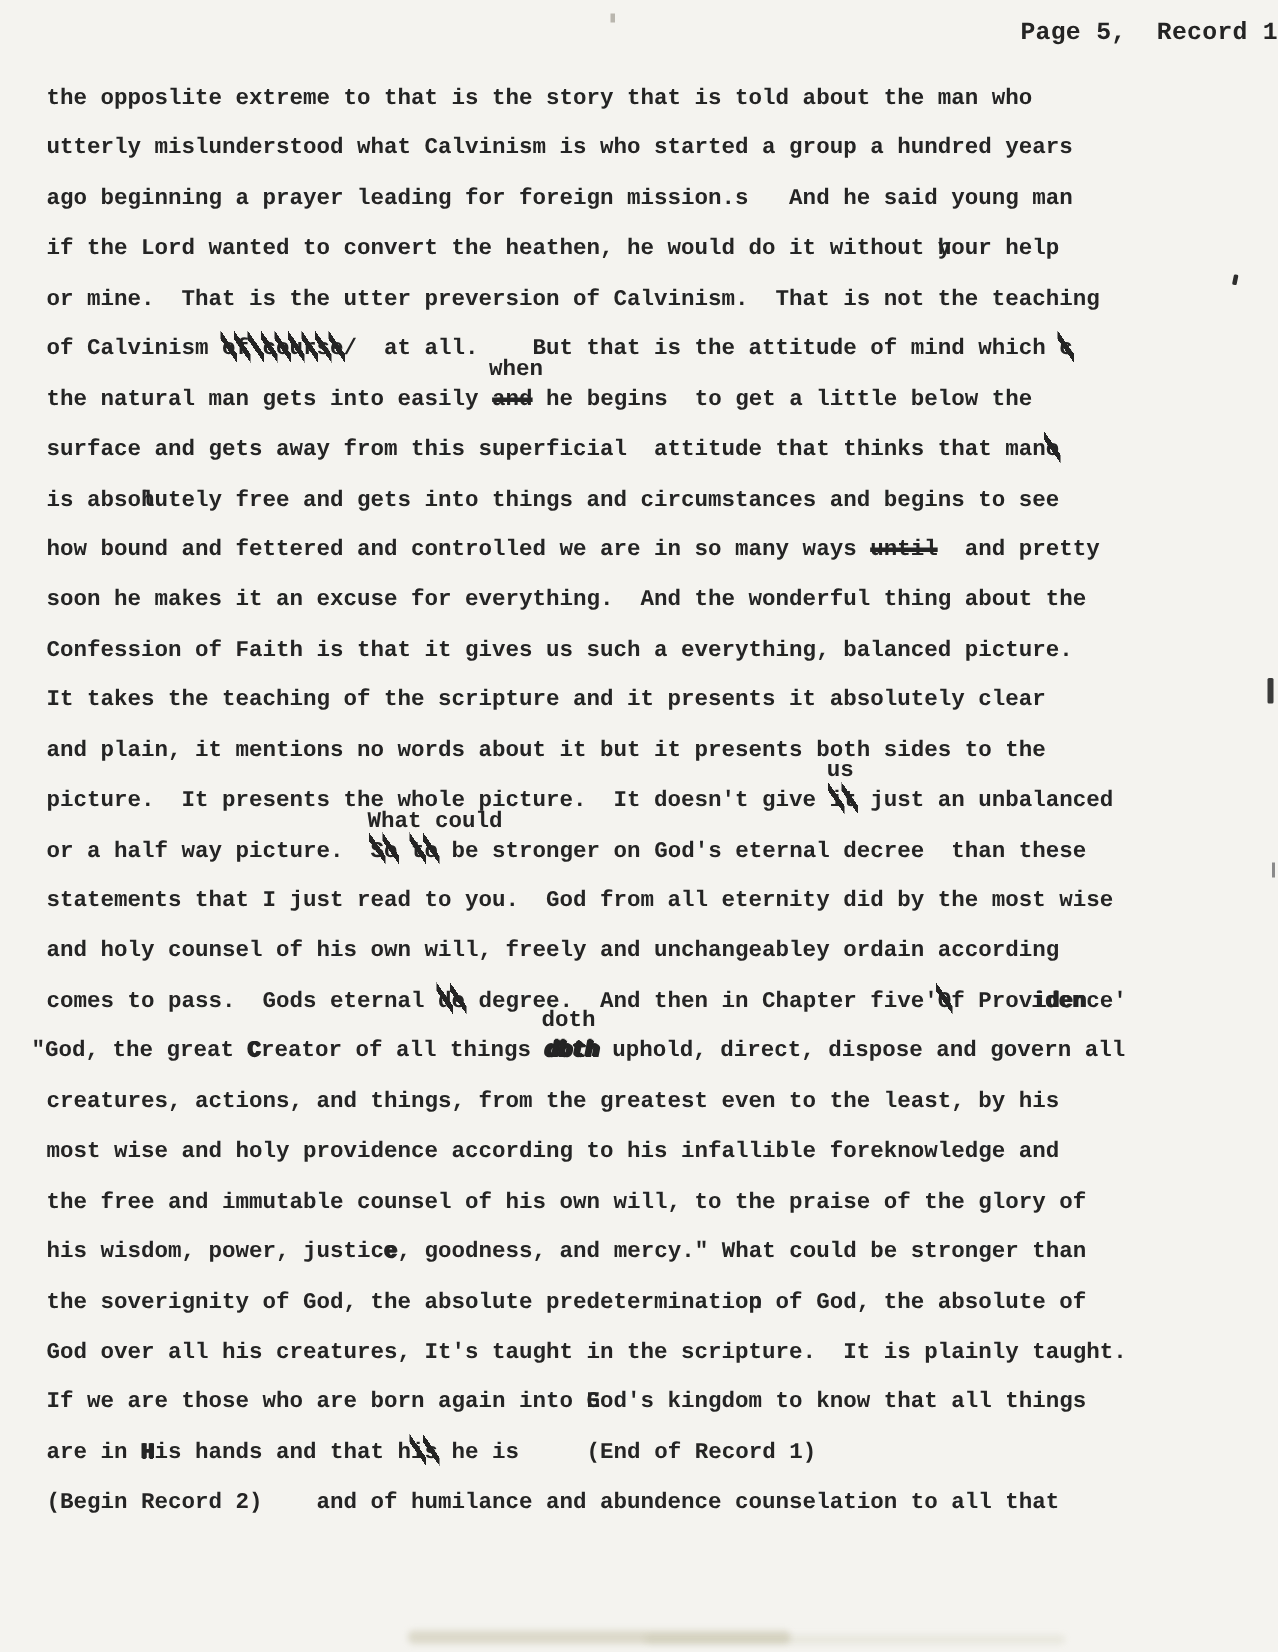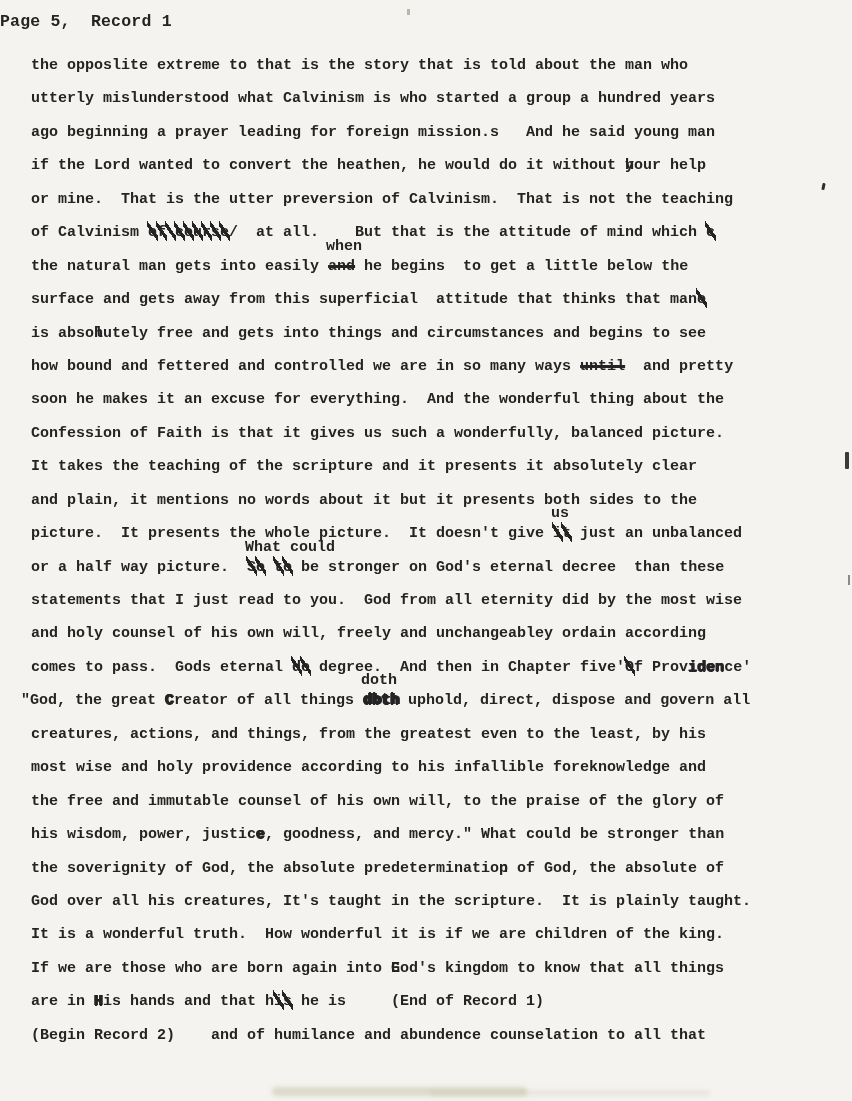--- a/index.html
+++ b/index.html
@@ -5,21 +5,21 @@
   html,body{margin:0;padding:0;}
   body{
     width:852px;height:1101px;position:relative;overflow:hidden;
     background:#f4f3ef;
     font-family:"Liberation Mono","DejaVu Sans Mono",monospace;
     font-weight:700;color:#242424;
   }
   #page{position:absolute;inset:0;}
   #header{
     position:absolute;top:12px;left:0;width:100%;
-    text-align:left;font-size:16.5px;letter-spacing:.2px;white-space:pre;
+    text-align:right;font-size:16.5px;letter-spacing:.2px;white-space:pre;
   }
   #doc-lines{
     position:absolute;left:31px;top:49px;font-size:15px;
   }
   .line{
     position:relative;white-space:pre;height:33.45px;line-height:33.45px;
   }
   .line.hang{margin-left:-10px;}
   
   .slash .ch{position:relative;display:inline-block;width:1ch;}
@@ -27,20 +27,21 @@
     content:"";position:absolute;left:-1px;right:-1px;top:3px;bottom:6px;
     background:linear-gradient(55deg,transparent 44%,#242424 44%,#242424 58%,transparent 58%);
   }
   
   .strike{text-decoration:line-through;text-decoration-thickness:2.5px;}
   
   .over{text-shadow:.7px 0 currentColor,-.7px 0 currentColor,0 .5px currentColor;margin-top:36px;}
   .blot{
     text-shadow:.9px 0 currentColor,-.9px 0 currentColor,0 .9px currentColor,
                 0 -.9px currentColor,1.6px .4px currentColor;
+    font-style:italic;
   }
   
   .stack{display:inline-block;width:1ch;position:relative;}
   .stack .o{position:absolute;left:0;top:0;}
   
   .anchor{position:relative;display:inline-block;width:0;height:0;}
   .ins{position:absolute;left:-2px;top:-31px;white-space:pre;line-height:16px;}
   
   .artifact{position:absolute;}
   #tick-right{left:845px;top:452px;width:4px;height:17px;background:#3b3b3b;border-radius:1px;}
@@ -60,36 +61,35 @@
       <div class="line"><span>utterly mislunderstood what Calvinism is who started a group a hundred years</span></div>
       <div class="line"><span>ago beginning a prayer leading for foreign mission.s   And he said young man</span></div>
       <div class="line"><span>if the Lord wanted to convert the heathen, he would do it without </span><span class="stack">h<span class="o">y</span></span><span>our help</span></div>
       <div class="line"><span>or mine.  That is the utter preversion of Calvinism.  That is not the teaching</span></div>
       <div class="line"><span>of Calvinism </span><span class="slash"><span class="ch">o</span><span class="ch">f</span><span class="ch"> </span><span class="ch">c</span><span class="ch">o</span><span class="ch">u</span><span class="ch">r</span><span class="ch">s</span><span class="ch">e</span></span><span>/  at all.    But that is the attitude of mind which </span><span class="slash"><span class="ch">c</span></span></div>
       <div class="line"><span>the natural man gets into easily </span><span class="anchor"><span class="ins">when</span></span><span class="strike">and</span><span> he begins  to get a little below the</span></div>
       <div class="line"><span>surface and gets away from this superficial  attitude that thinks that man</span><span class="slash"><span class="ch">o</span></span></div>
       <div class="line"><span>is abso</span><span class="stack">l<span class="o">h</span></span><span>utely free and gets into things and circumstances and begins to see</span></div>
       <div class="line"><span>how bound and fettered and controlled we are in so many ways </span><span class="strike">until</span><span>  and pretty</span></div>
       <div class="line"><span>soon he makes it an excuse for everything.  And the wonderful thing about the</span></div>
-      <div class="line"><span>Confession of Faith is that it gives us such a wonderfully, balanced picture.</span></div>
+      <div class="line"><span>Confession of Faith is that it gives us such a everything, balanced picture.</span></div>
       <div class="line"><span>It takes the teaching of the scripture and it presents it absolutely clear</span></div>
       <div class="line"><span>and plain, it mentions no words about it but it presents both sides to the</span></div>
       <div class="line"><span>picture.  It presents the whole picture.  It doesn't give </span><span class="anchor"><span class="ins">us</span></span><span class="slash"><span class="ch">i</span><span class="ch">t</span></span><span> just an unbalanced</span></div>
       <div class="line"><span>or a half way picture.  </span><span class="anchor"><span class="ins">What could</span></span><span class="slash"><span class="ch">S</span><span class="ch">o</span></span><span> </span><span class="slash"><span class="ch">t</span><span class="ch">o</span></span><span> be stronger on God's eternal decree  than these</span></div>
       <div class="line"><span>statements that I just read to you.  God from all eternity did by the most wise</span></div>
       <div class="line"><span>and holy counsel of his own will, freely and unchangeabley ordain according</span></div>
       <div class="line"><span>comes to pass.  Gods eternal </span><span class="slash"><span class="ch">d</span><span class="ch">e</span></span><span> degree.  And then in Chapter five'</span><span class="slash"><span class="ch">O</span></span><span>f Prov</span><span class="over">iden</span><span>ce'</span></div>
       <div class="line hang"><span>"God, the great </span><span class="over">C</span><span>reator of all things </span><span class="anchor"><span class="ins">doth</span></span><span class="blot">dbth</span><span> uphold, direct, dispose and govern all</span></div>
       <div class="line"><span>creatures, actions, and things, from the greatest even to the least, by his</span></div>
       <div class="line"><span>most wise and holy providence according to his infallible foreknowledge and</span></div>
       <div class="line"><span>the free and immutable counsel of his own will, to the praise of the glory of</span></div>
       <div class="line"><span>his wisdom, power, justic</span><span class="over">e</span><span>, goodness, and mercy." What could be stronger than</span></div>
       <div class="line"><span>the soverignity of God, the absolute predeterminatio</span><span class="stack">n<span class="o">p</span></span><span> of God, the absolute of</span></div>
       <div class="line"><span>God over all his creatures, It's taught in the scripture.  It is plainly taught.</span></div>
-      <div class="line"><span>It is a wonderful truth.  How wonderful it is if we are children of the king.</span></div>
       <div class="line"><span>If we are those who are born again into </span><span class="stack">G<span class="o">E</span></span><span>od's kingdom to know that all things</span></div>
       <div class="line"><span>are in </span><span class="over">H</span><span>is hands and that h</span><span class="slash"><span class="ch">i</span><span class="ch">s</span></span><span> he is     (End of Record 1)</span></div>
       <div class="line"><span>(Begin Record 2)    and of humilance and abundence counselation to all that</span></div>
     </div>
 
   <div class="artifact" id="tick-right"></div>
   <div class="artifact" id="tick-right2"></div>
   <div class="artifact" id="stray-apostrophe"></div>
   <div class="artifact" id="stray-dot"></div>
   <div class="artifact" id="smudge-1"></div>

